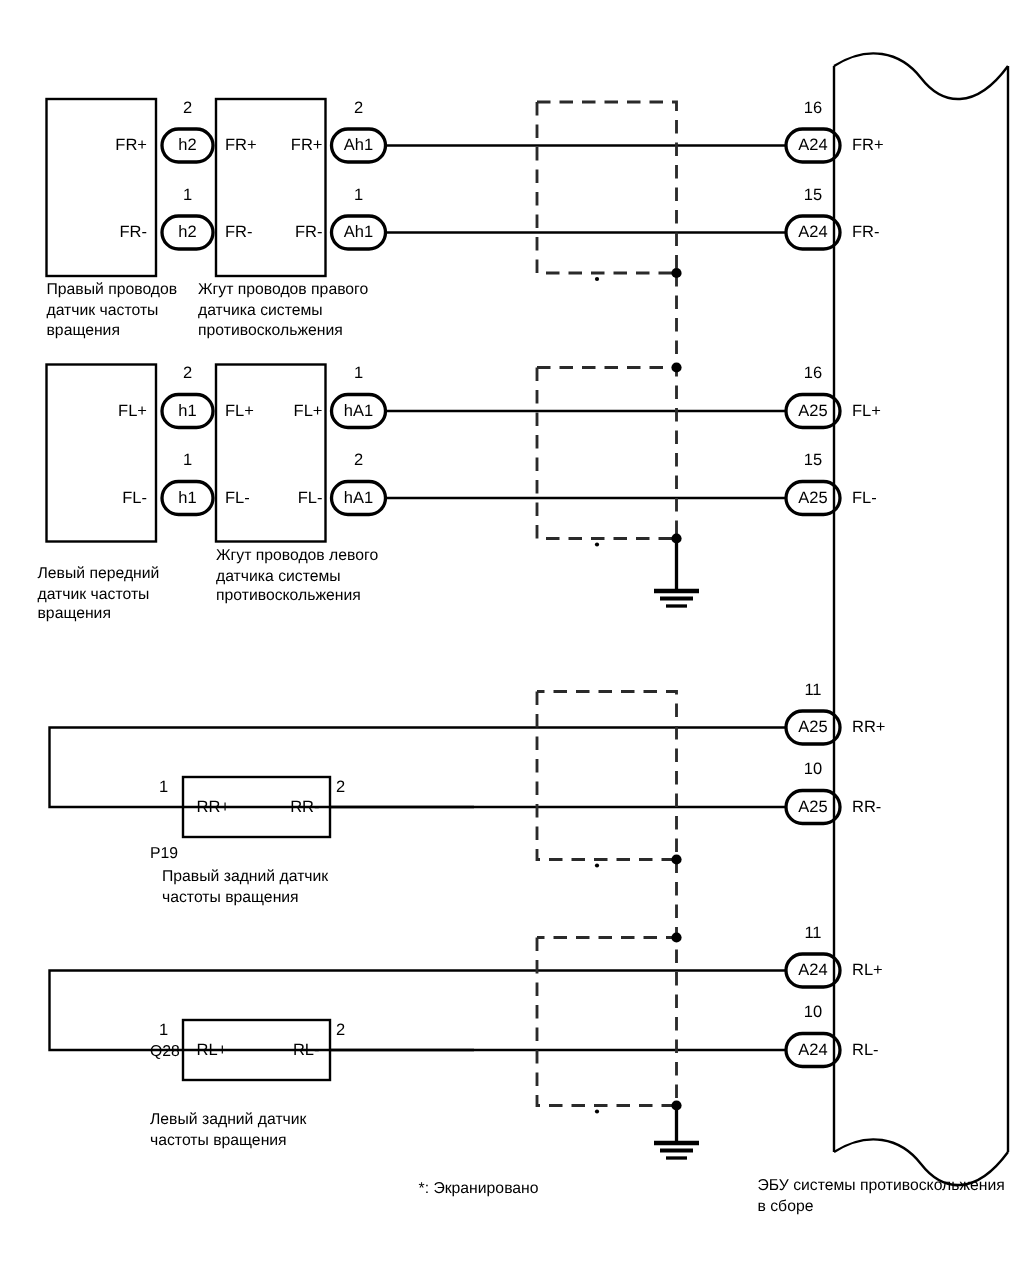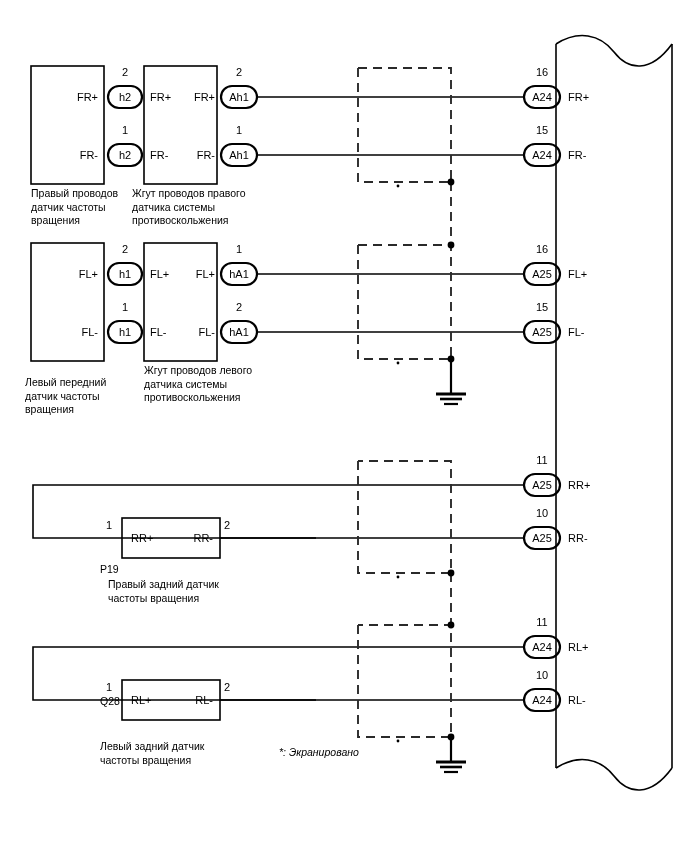--- a/index.html
+++ b/index.html
@@ -194,15 +194,16 @@
   <div class="lbl cap" style="left:100px;top:695px;">Q28</div>
   <div class="lbl cap" style="left:100px;top:740px;width:170px;"><span>Левый задний датчик</span><br><span>частоты вращения</span></div>
 
   <div class="lbl pin ctr" style="left:524px;top:616px;width:36px;">11</div>
   <div class="lbl conn-txt ctr" style="left:524px;top:641px;width:36px;">A24</div>
   <div class="lbl t10" style="left:568px;top:641px;">RL+</div>
   <div class="lbl pin ctr" style="left:524px;top:669px;width:36px;">10</div>
   <div class="lbl conn-txt ctr" style="left:524px;top:694px;width:36px;">A24</div>
   <div class="lbl t10" style="left:568px;top:694px;">RL-</div>
 
-  <div class="lbl cap" style="left:279px;top:746px;font-style:italic;">*: Экранировано</div>
+  <div class="lbl cap" style="left:279px;top:786px;">*: Экранировано</div>
+  <div class="lbl cap" style="left:505px;top:784px;width:182px;"><span>ЭБУ системы противоскольжения</span><br><span>в сборе</span></div>
 
 </div>
 
 </body></html>

